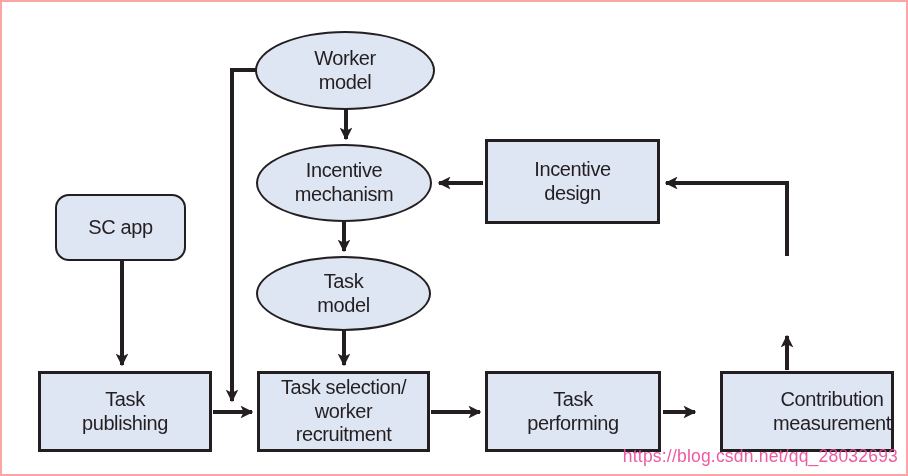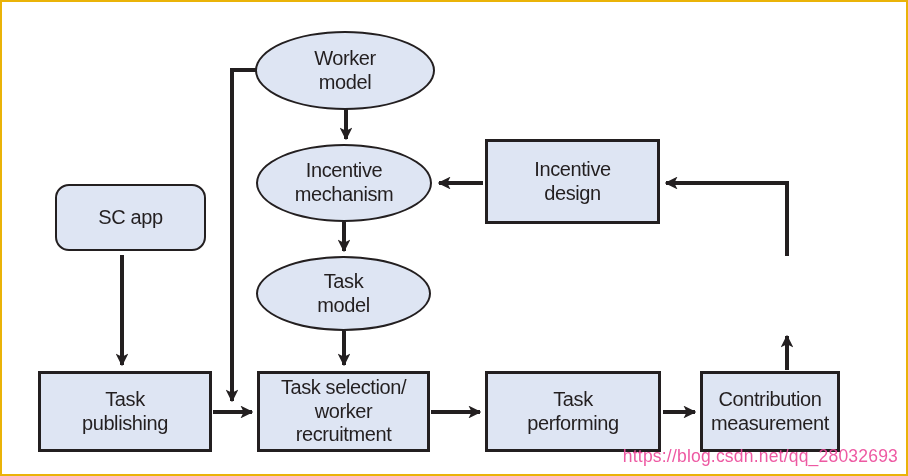--- a/index.html
+++ b/index.html
@@ -6,21 +6,21 @@
     margin: 0;
     padding: 0;
     background: #ffffff;
     font-family: "Liberation Sans", sans-serif;
   }
   .canvas {
     position: relative;
     width: 908px;
     height: 476px;
     box-sizing: border-box;
-    border: 2px solid #eab308;
+    border: 2px solid #fca5a5;
     background: #ffffff;
     overflow: hidden;
   }
   .edges {
     position: absolute;
     left: 0;
     top: 0;
     width: 904px;
     height: 472px;
   }
@@ -46,27 +46,27 @@
     line-height: 1.18;
     letter-spacing: -0.4px;
   }
   .ellipse { border-radius: 50%; border-width: 2.5px; }
   .rounded { border-radius: 14px; border-width: 2.5px; }
 
   
   #n-worker        { left: 253px; top:  29px; width: 180px; height: 79px; }
   #n-incmech       { left: 254px; top: 142px; width: 176px; height: 78px; }
   #n-incdesign     { left: 483px; top: 137px; width: 175px; height: 85px; }
-  #n-scapp         { left:  53px; top: 182px; width: 151px; height: 67px; }
+  #n-scapp         { left:  53px; top: 192px; width: 131px; height: 67px; }
   #n-taskmodel     { left: 254px; top: 254px; width: 175px; height: 75px; }
   #n-dataquality   { left: 698px; top: 253px; width: 174px; height: 76px; }
   #n-taskpub       { left:  36px; top: 369px; width: 174px; height: 81px; }
   #n-tasksel       { left: 255px; top: 369px; width: 173px; height: 81px; }
   #n-taskperf      { left: 483px; top: 369px; width: 176px; height: 81px; }
-  #n-contrib       { left: 698px; top: 369px; width: 140px; height: 81px; }
+  #n-contrib       { left: 718px; top: 369px; width: 174px; height: 81px; justify-content: flex-end; }
 
   .watermark {
     position: absolute;
     right: 8px;
     bottom: 7px;
     font-size: 17.5px;
     color: #ec4899;
     opacity: 0.9;
     letter-spacing: 0.2px;
     pointer-events: none;

